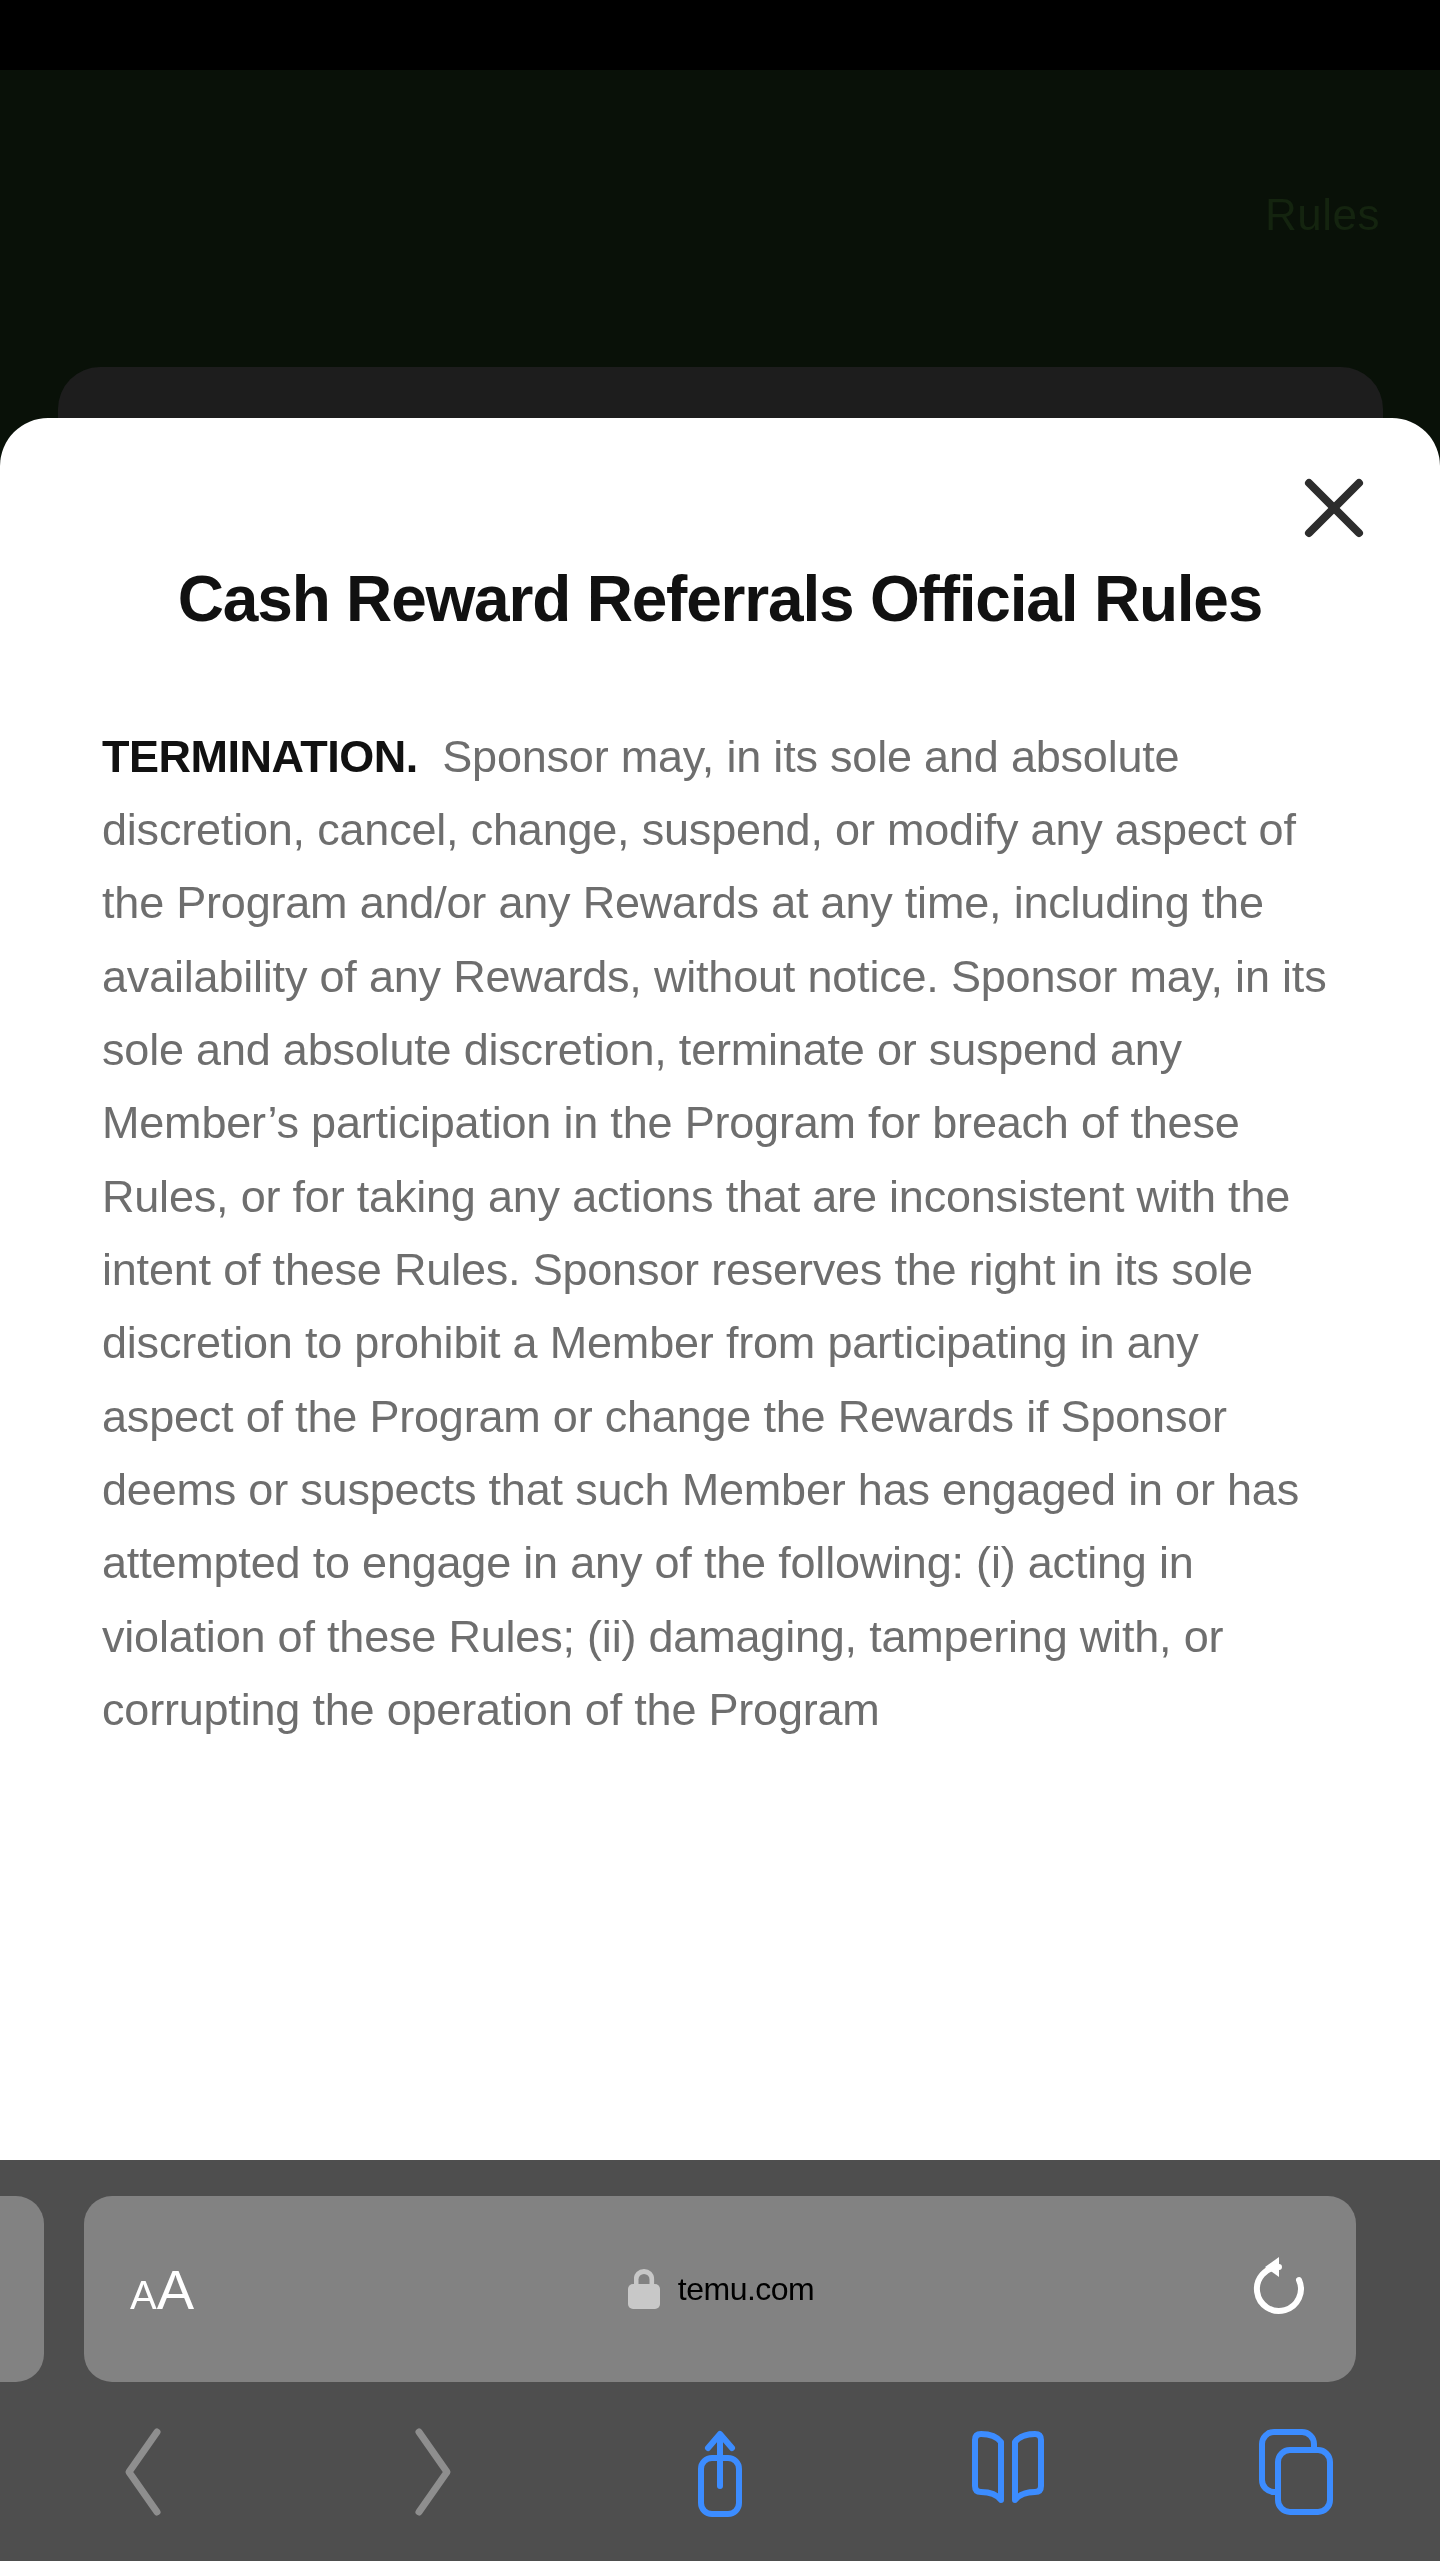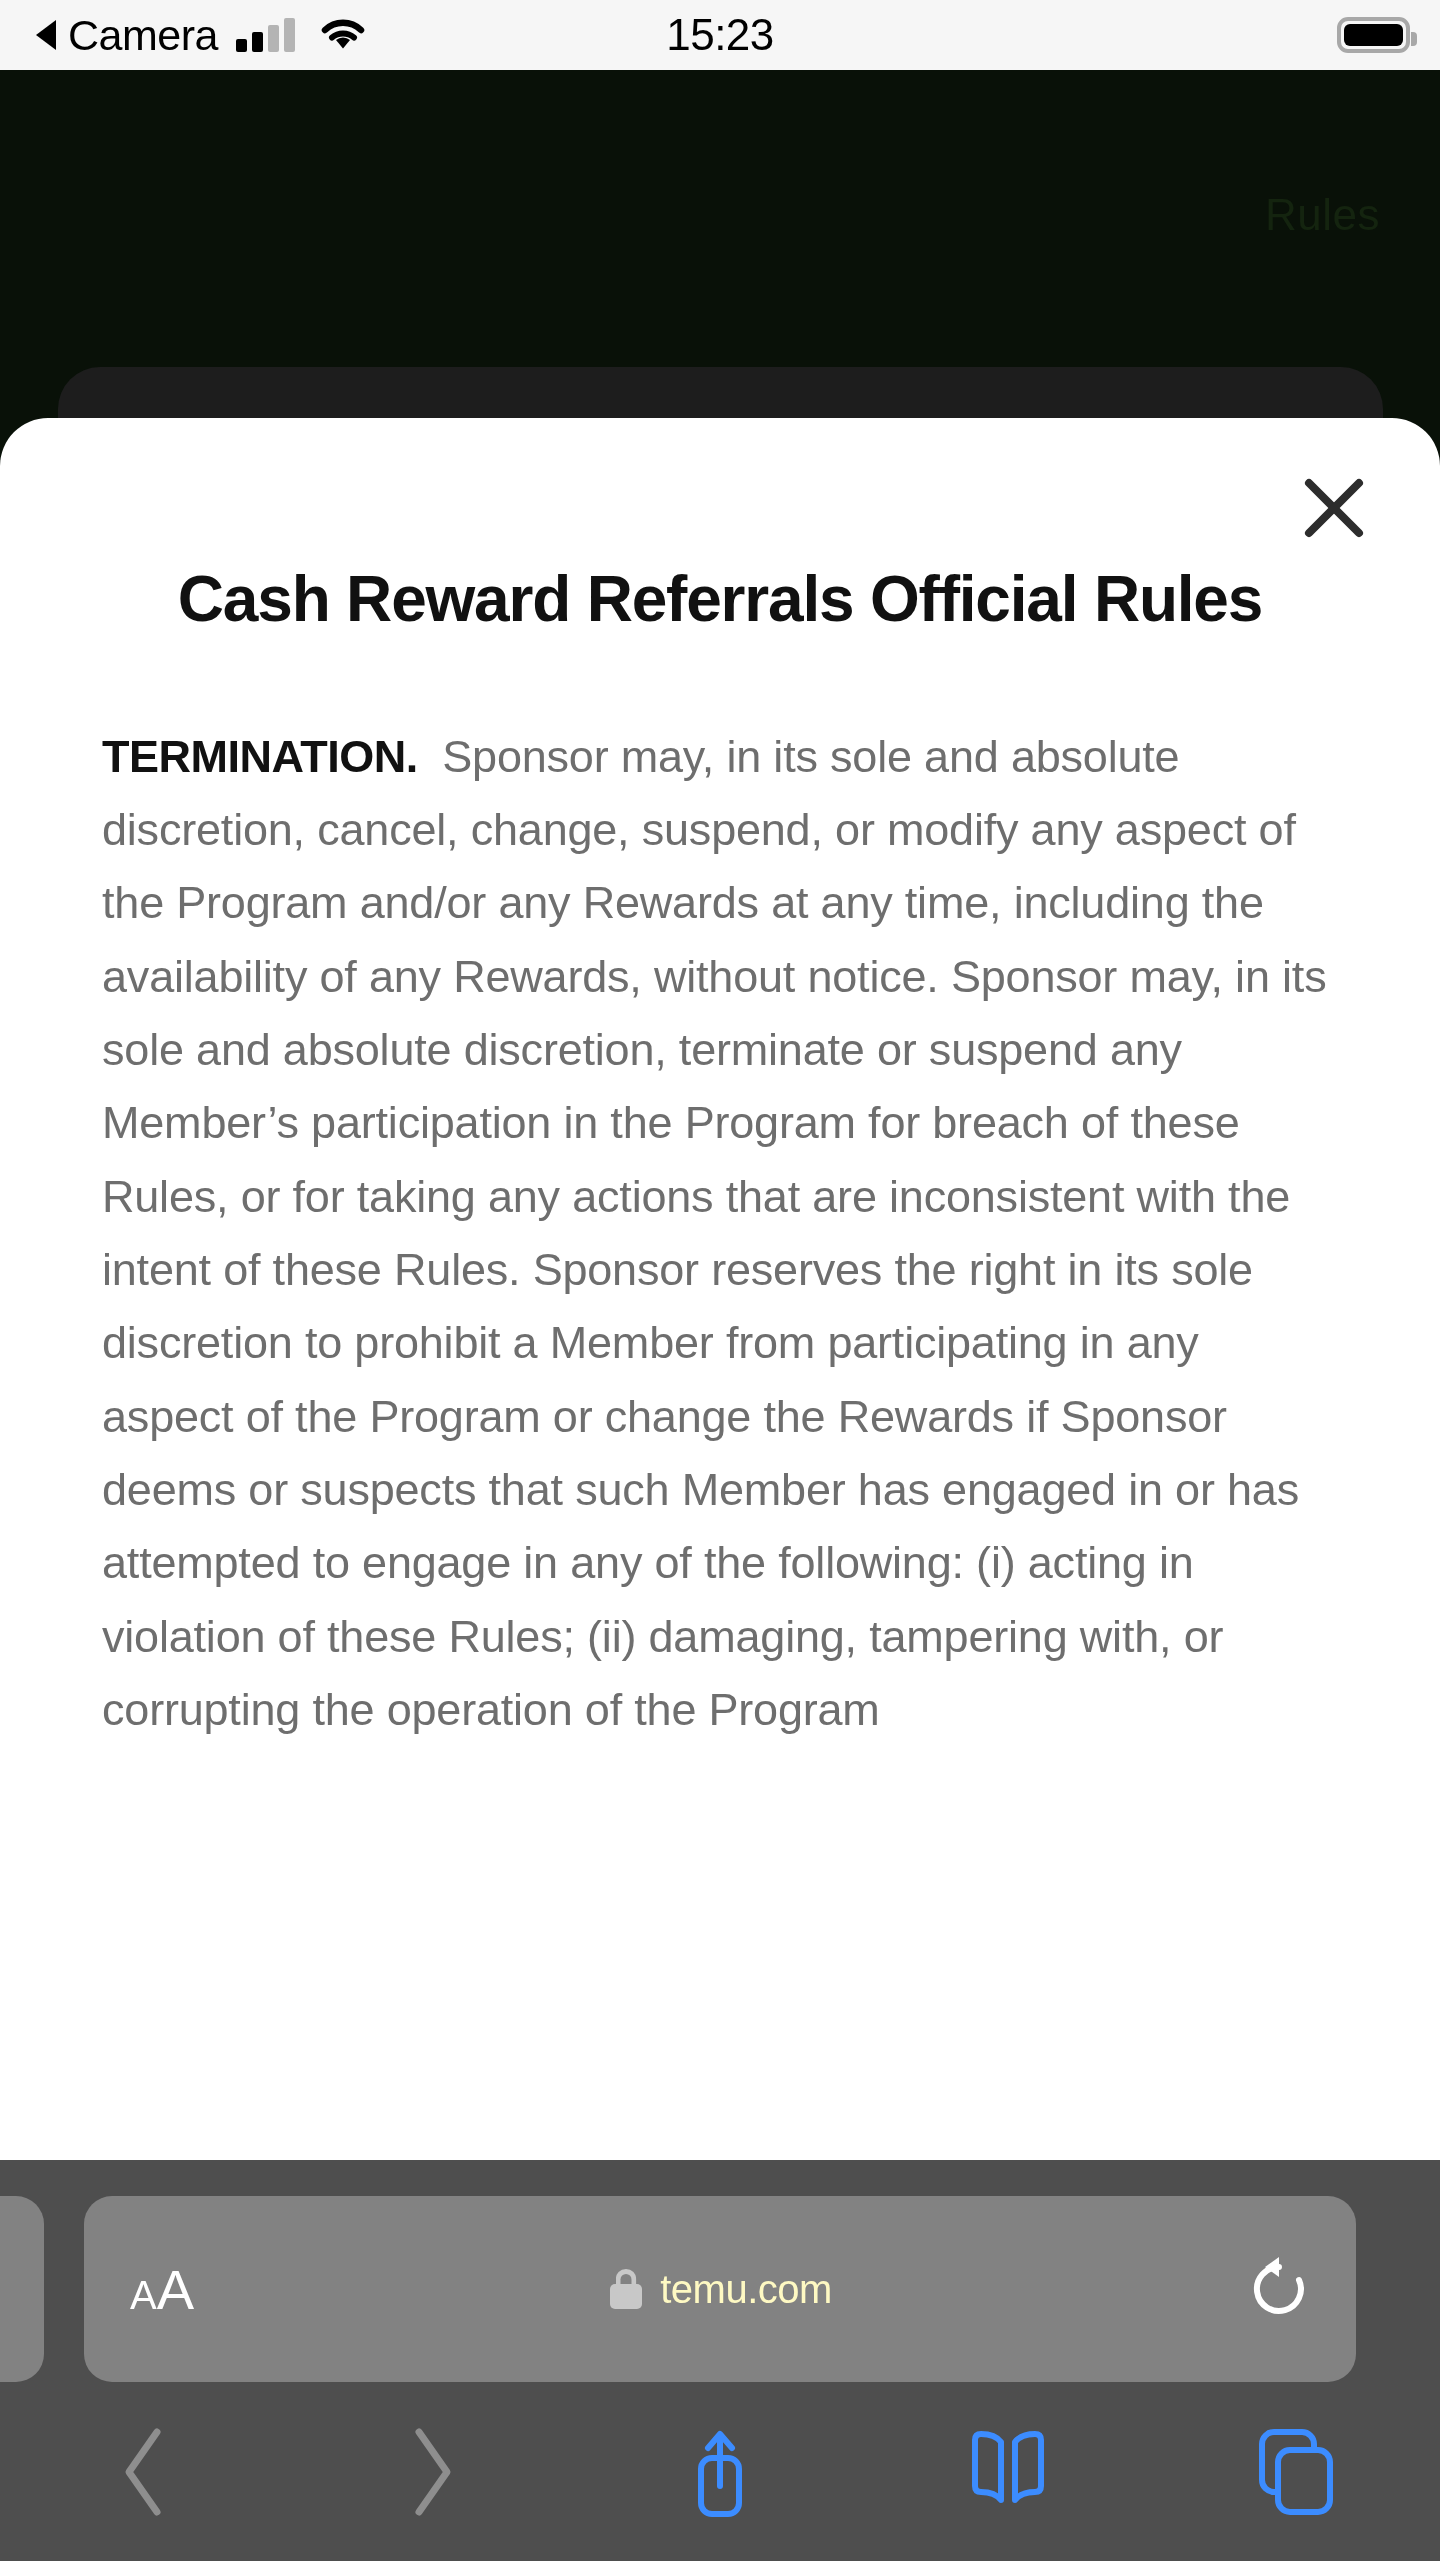--- a/index.html
+++ b/index.html
@@ -110,61 +110,36 @@
   .lock-icon { width:32px; height:40px; position:relative; }
   .lock-icon .shackle{
     position:absolute; left:50%; top:0; transform:translateX(-50%);
     width:21px; height:19px; border:5px solid #c8c8c8;
     border-bottom:none; border-radius:11px 11px 0 0;
   }
   .lock-icon .bodyb{
     position:absolute; left:0; bottom:0; width:32px; height:25px;
     background:#c8c8c8; border-radius:5px;
   }
-  #url-text { font-size:40px; color:#fef9c3; letter-spacing:-0.5px; }
+  #url-text { font-size:32px; color:#000000; letter-spacing:-0.5px; }
   #reload-btn { cursor:pointer; display:flex; align-items:center; }
 
   #toolbar {
     position:absolute; left:0; bottom:0; width:1440px; height:179px;
     display:flex; align-items:center;
   }
   .tb { display:flex; align-items:center; justify-content:center; cursor:pointer; }
   #toolbar { justify-content:space-around; }
   .tb-slot { flex:1; display:flex; align-items:center; justify-content:center; }
 </style>
 </head>
 <body>
 
 <div id="screen">
 
-  <div id="statusbar">
-    <div class="sb-left">
-      <span class="sb-back-arrow"></span>
-      <span class="sb-app">Camera</span>
-      <span class="sb-signal">
-          <i></i>
-          <i></i>
-          <i></i>
-          <i></i>
-        </span>
-      <span class="sb-wifi">
-        <svg width="52" height="38" viewBox="0 0 52 38">
-          <path d="M26 34.5 l-7 -8.5 a11 11 0 0 1 14 0 z" fill="#000"></path>
-          <path d="M8 16 a26 26 0 0 1 36 0" stroke="#000" stroke-width="6.5" fill="none" stroke-linecap="round"></path>
-          <path d="M15 23.5 a17 17 0 0 1 22 0" stroke="#000" stroke-width="6" fill="none" stroke-linecap="round"></path>
-        </svg>
-      </span>
-    </div>
-    <div class="sb-time">15:23</div>
-    <div class="sb-right">
-      <span class="sb-batt">
-          <span class="sb-batt-fill"></span>
-        </span>
-    </div>
-  </div>
 
   <div id="page-behind">
     <div class="behind-rules">Rules</div>
     <div class="behind-card">
       <div class="behind-avatar"></div>
       <div class="behind-card-title">Accept my invitation on Temu!</div>
     </div>
   </div>
 
   <div id="modal">

